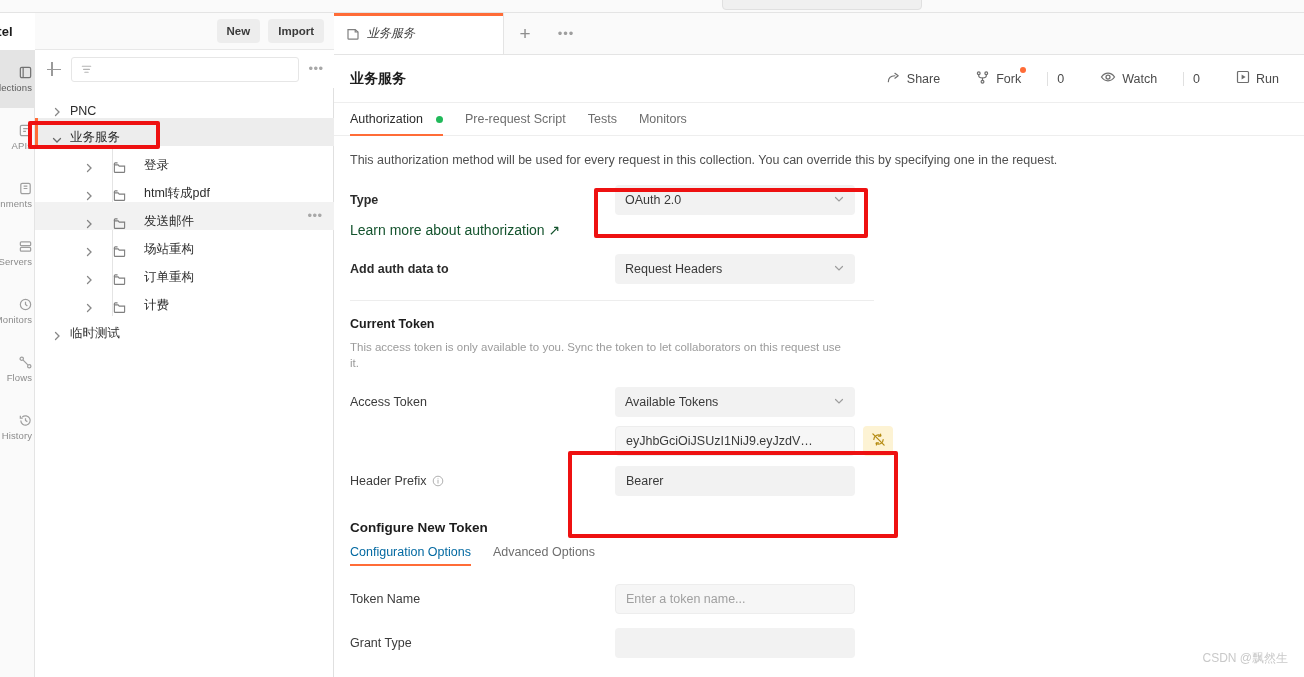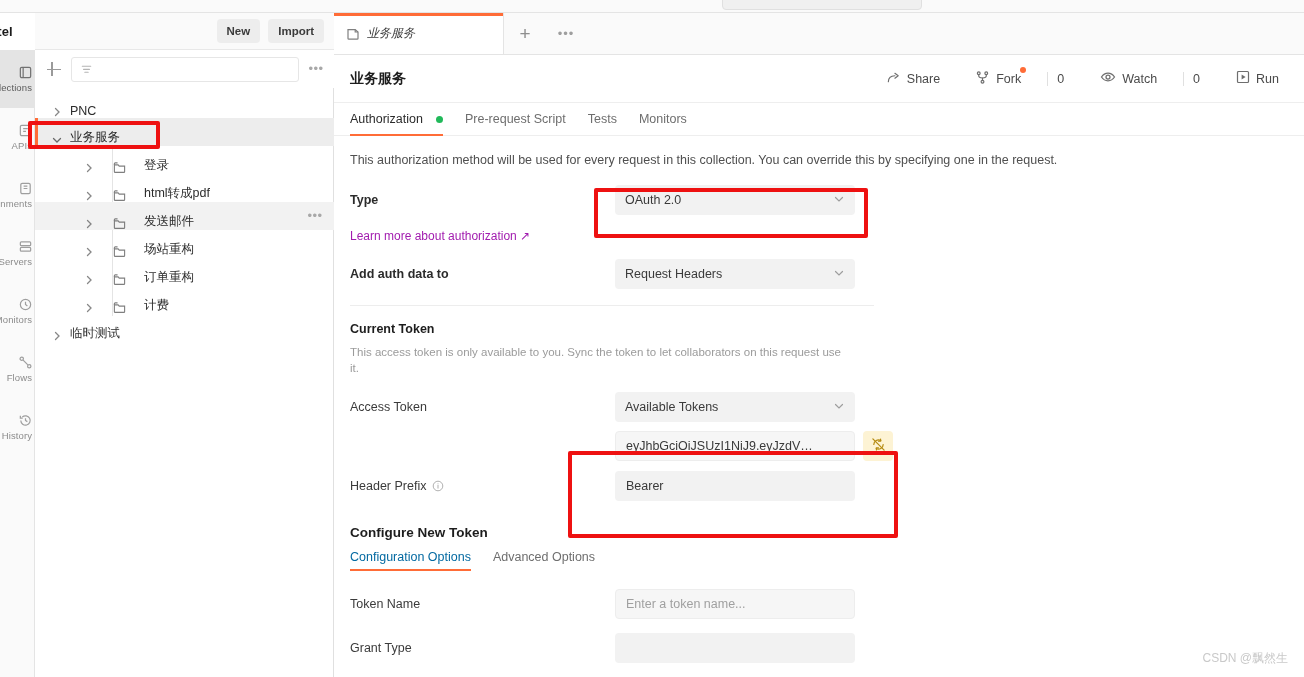--- a/index.html
+++ b/index.html
@@ -213,21 +213,21 @@
   .sync-btn {
     width: 30px; height: 30px; margin-left: 8px; background: #fdf3d4;
     border-radius: 4px; display: flex; align-items: center; justify-content: center;
     cursor: pointer;
   }
 
   .sec-title { font-size: 12.5px; font-weight: 700; color: #1d1d1d; margin-top: 16px; }
   .sec-note { font-size: 11.5px; color: #9b9b9b; line-height: 16px; margin-top: 8px;
               width: 492px; }
   .note { font-size: 12.5px; color: #707070; margin-top: 14px; line-height: 17px; }
-  .link { font-size: 12px; color: #a21caf; cursor: pointer; margin-top: 12px;
+  .link { font-size: 14px; color: #14532d; cursor: pointer; margin-top: 5px;
           display: inline-block; }
 
   .info-ico { width: 12px; height: 12px; opacity: .55; }
 
   .big-title { font-size: 13.5px; font-weight: 700; color: #1d1d1d; }
 
   .opt-tabs { display: flex; gap: 22px; margin-top: 10px; }
   .otab { position: relative; font-size: 12.5px; color: #6e6e6e; cursor: pointer;
           padding-bottom: 7px; }
   .otab.on { color: #0369a1; }

